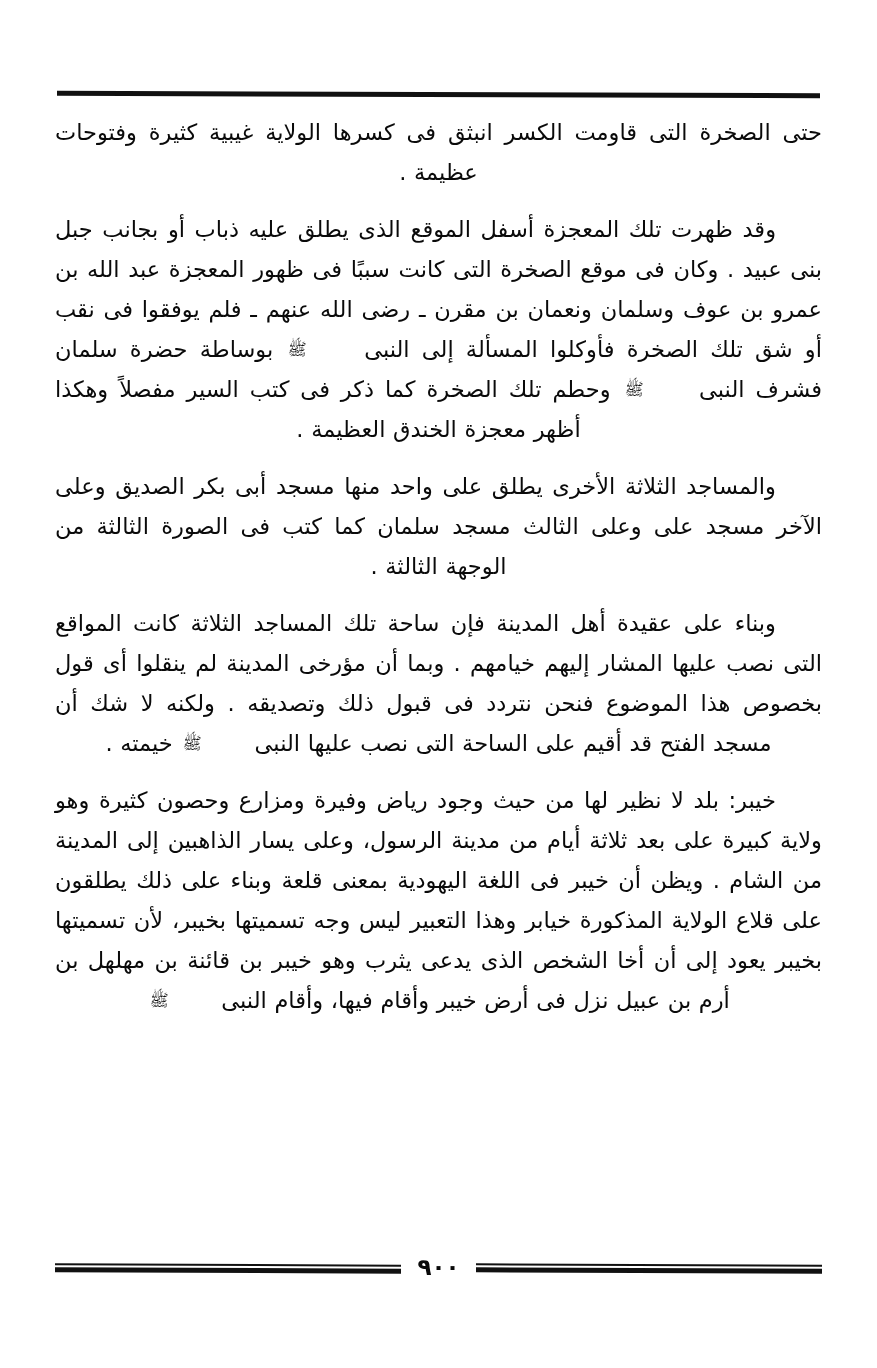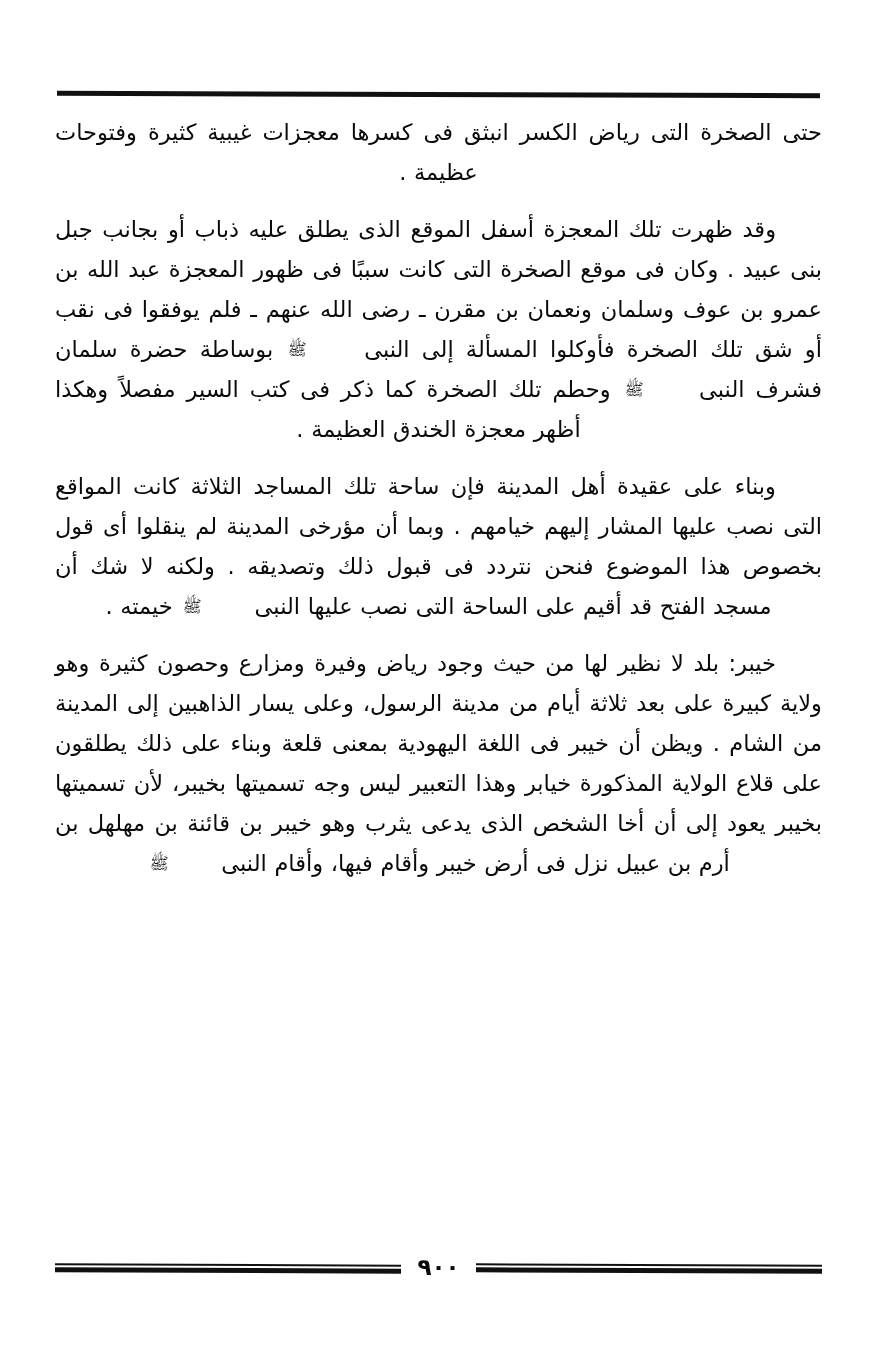--- a/index.html
+++ b/index.html
@@ -119,22 +119,23 @@
   }
 </style>
 </head>
 <body>
 
 <div class="page">
 
   <div class="header-rule"></div>
 
   <div class="body-text">
-    <p class="para">حتى الصخرة التى رياض الكسر انبثق فى كسرها معجزات غيبية كثيرة وفتوحات عظيمة .</p>
+    <p class="para">حتى الصخرة التى قاومت الكسر انبثق فى كسرها الولاية غيبية كثيرة وفتوحات عظيمة .</p>
     <p class="para indent">وقد ظهرت تلك المعجزة أسفل الموقع الذى يطلق عليه ذباب أو بجانب جبل بنى عبيد . وكان فى موقع الصخرة التى كانت سببًا فى ظهور المعجزة عبد الله بن عمرو بن عوف وسلمان ونعمان بن مقرن ـ رضى الله عنهم ـ فلم يوفقوا فى نقب أو شق تلك الصخرة فأوكلوا المسألة إلى النبى <span class="sall">ﷺ</span> بوساطة حضرة سلمان فشرف النبى <span class="sall">ﷺ</span> وحطم تلك الصخرة كما ذكر فى كتب السير مفصلاً وهكذا أظهر معجزة الخندق العظيمة .</p>
+    <p class="para indent">والمساجد الثلاثة الأخرى يطلق على واحد منها مسجد أبى بكر الصديق وعلى الآخر مسجد على وعلى الثالث مسجد سلمان كما كتب فى الصورة الثالثة من الوجهة الثالثة .</p>
     <p class="para indent">وبناء على عقيدة أهل المدينة فإن ساحة تلك المساجد الثلاثة كانت المواقع التى نصب عليها المشار إليهم خيامهم . وبما أن مؤرخى المدينة لم ينقلوا أى قول بخصوص هذا الموضوع فنحن نتردد فى قبول ذلك وتصديقه . ولكنه لا شك أن مسجد الفتح قد أقيم على الساحة التى نصب عليها النبى <span class="sall">ﷺ</span> خيمته .</p>
     <p class="para indent">خيبر: بلد لا نظير لها من حيث وجود رياض وفيرة ومزارع وحصون كثيرة وهو ولاية كبيرة على بعد ثلاثة أيام من مدينة الرسول، وعلى يسار الذاهبين إلى المدينة من الشام . ويظن أن خيبر فى اللغة اليهودية بمعنى قلعة وبناء على ذلك يطلقون على قلاع الولاية المذكورة خيابر وهذا التعبير ليس وجه تسميتها بخيبر، لأن تسميتها بخيبر يعود إلى أن أخا الشخص الذى يدعى يثرب وهو خيبر بن قائنة بن مهلهل بن أرم بن عبيل نزل فى أرض خيبر وأقام فيها، وأقام النبى <span class="sall">ﷺ</span></p>
   </div>
 
   <div class="footer">
     <div class="footer-rule right"></div>
     <div class="page-number">٩٠٠</div>
     <div class="footer-rule left"></div>
   </div>
 

